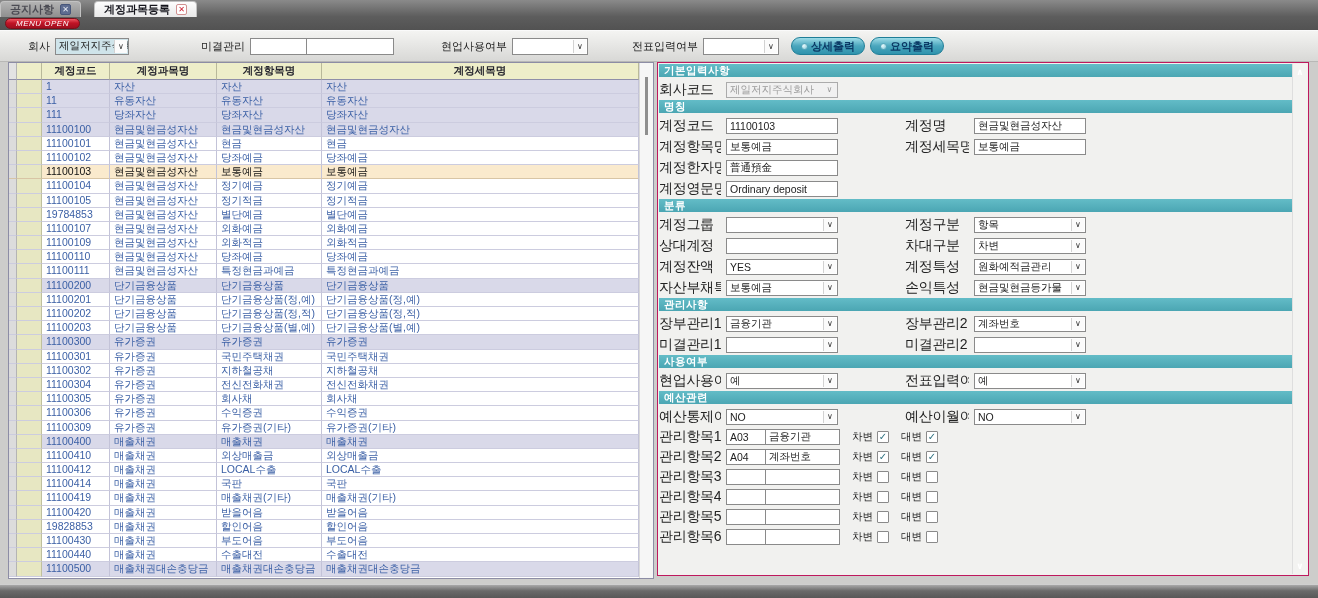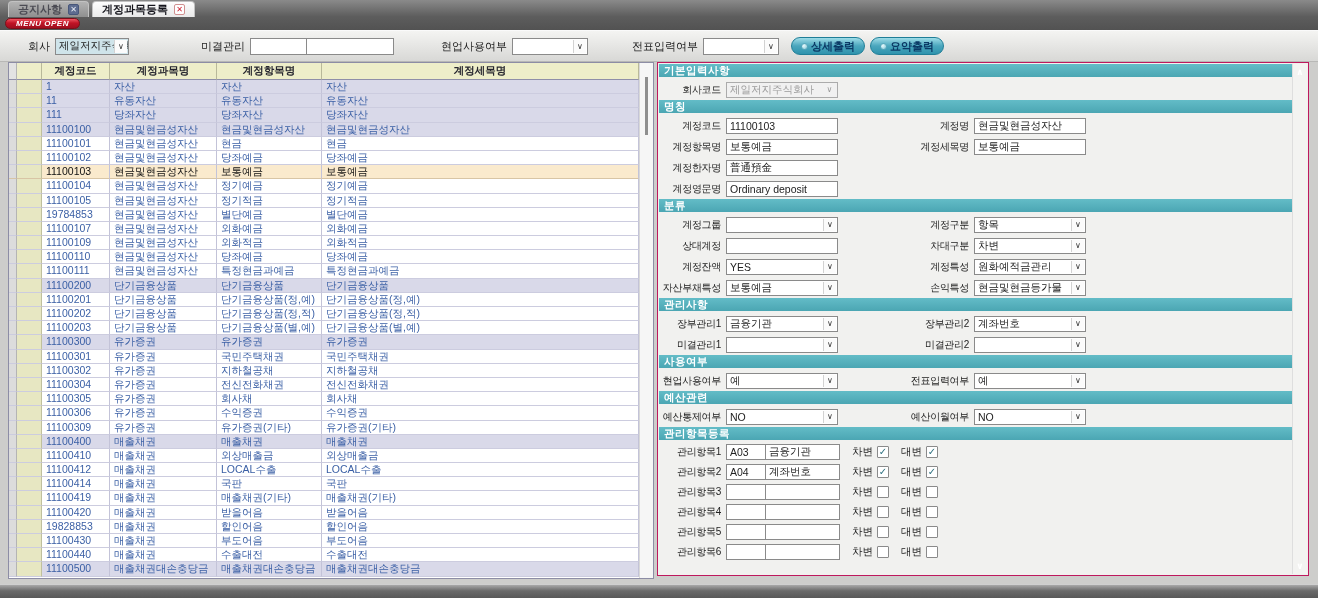--- a/index.html
+++ b/index.html
@@ -3,34 +3,34 @@
 <meta charset="utf-8">
 <style>
   * { margin:0; padding:0; box-sizing:border-box; }
   html,body { width:1318px; height:598px; overflow:hidden; }
   body { font-family:"Liberation Sans","DejaVu Sans",sans-serif; background:#b9b9b7; }
   .screen { position:relative; width:1318px; height:598px; background:#c6c6c4; overflow:hidden; }
 
   
   .topbar { position:absolute; left:0; top:0; width:100%; height:30px;
     background:linear-gradient(180deg,#8a8a8a 0%,#5d5d5d 55%,#525252 100%); }
-  .tabs { display:flex; align-items:flex-end; gap:3px; padding-left:8px; height:17px;text-align:right; }
+  .tabs { display:flex; align-items:flex-end; gap:13px; padding-left:0; height:17px;text-align:right; }
   .tab { display:flex; align-items:center; gap:6px; height:16px; padding:0 9px;
     border-radius:4px 4px 0 0; border:1px solid #c2c2c2; border-bottom:none;
     font-size:11px; font-weight:bold; cursor:default; }
   .tab.inactive { background:linear-gradient(180deg,#b3b3b3,#8f8f8f); color:#4c4c54; }
   .tab.active { background:linear-gradient(180deg,#fdfdfd,#e9e9e9); color:#15151c; }
   .tclose { width:11px; height:11px; border-radius:2px; display:flex; align-items:center;
     justify-content:center; font-size:8px; line-height:1; }
   .tclose.navy { background:#5d6c90; border:1px solid #47567a; color:#e8ecf5; }
   .tclose.red { background:#fffefe; border:1px solid #d09090; color:#cc2030; font-weight:bold; }
   .menu-open { position:absolute; left:5px; top:18px; height:11px; padding:0 10px;
     display:flex; align-items:center; border-radius:7px;
     background:linear-gradient(180deg,#ef5560 0%,#c01325 45%,#a00f1f 100%);
-    border:1px solid #7e0c18; color:#fff; font-size:8px; font-weight:bold; font-style:italic;
+    border:1px solid #7e0c18; color:#fff; font-size:8px; font-weight:normal; font-style:italic;
     letter-spacing:.5px; cursor:pointer; }
 
   
   .toolbar { position:absolute; left:0; top:30px; width:100%; height:32px;
     background:linear-gradient(180deg,#f4f4f2 0%,#e3e3e1 60%,#d8d8d6 100%);
     border-top:1px solid #fafafa; border-bottom:1px solid #b8b8b6;
     display:flex; align-items:center; font-size:11px; color:#1c1c1c; }
   .tb-label { margin-right:5px; }
   .ctl { height:17px; background:#fff; border:1px solid #8a8a8a; font-size:10.5px;
     color:#222; display:flex; align-items:center; padding:0 3px; }
@@ -75,21 +75,21 @@
   .v-thumb { position:absolute; left:5px; top:14px; width:3px; height:58px; background:#8f8f8f; }
 
   
   .detail-panel { position:absolute; left:657px; top:0; width:652px; height:514px;
     background:#f1f1ef; border:1px solid #be185d; }
   .d-content { position:absolute; left:1px; top:1px; width:633px; }
   .sec-head { height:13px; background:linear-gradient(180deg,#63bcc7,#4ba6b3);
     color:#fff; font-size:10.5px; font-weight:bold; display:flex; align-items:center;
     padding-left:5px; letter-spacing:.5px; margin-bottom:2px; }
   .f-row { height:21px; display:flex; align-items:center; }
-  .f-label { width:62px; text-align:right; font-size:10px; color:#222; margin-right:5px;
+  .f-label { width:62px; text-align:left; font-size:14px; color:#222; margin-right:5px;
     white-space:nowrap; overflow:hidden; flex:none; letter-spacing:-0.3px; }
   .f-label.rlab { width:64px; margin-left:67px; }
   .d-content .ctl { height:16px; width:112px; flex:none; }
   .ctl.disabled { background:#f1f1f1; color:#9a9a9a; border-color:#ababab; }
   .ctl.disabled .arr { background:#f1f1f1; color:#9a9a9a; border-left:none; }
   .i-row { height:20px; display:flex; align-items:center; }
   .i-code { width:40px !important; }
   .i-name { width:75px !important; margin-left:-1px; }
   .cb-lab { font-size:10.5px; color:#222; margin:0 4px 0 12px; }
   .cb { width:12px; height:12px; background:#fff; border:1px solid #8a8a8a; border-radius:1px;
@@ -578,21 +578,20 @@
             <div class="ctl sel">
               <span>NO</span>
               <span class="arr">∨</span>
             </div>
             <span class="f-label rlab">예산이월여부</span>
             <div class="ctl sel">
               <span>NO</span>
               <span class="arr">∨</span>
             </div>
           </div>
-          <div class="sec-head">관리항목등록</div>
           <div class="i-row">
             <span class="f-label">관리항목1</span>
             <input class="ctl i-code" value="A03" style="">
             <input class="ctl i-name" value="금융기관" style="">
             <span class="cb-lab">차변</span>
             <span class="cb checked"></span>
             <span class="cb-lab">대변</span>
             <span class="cb checked"></span>
           </div>
           <div class="i-row">

